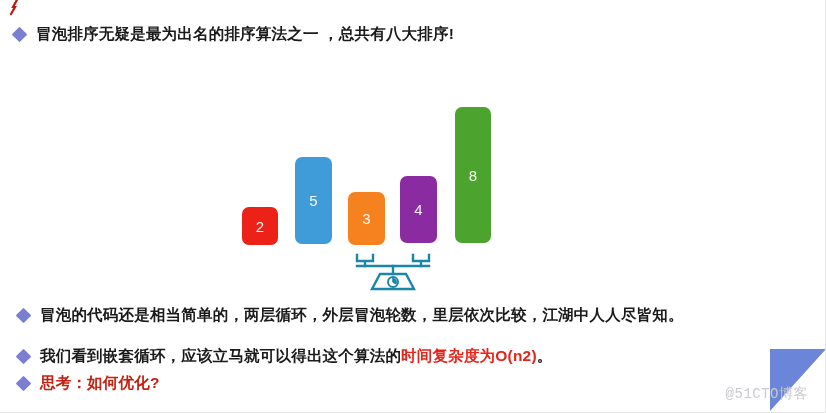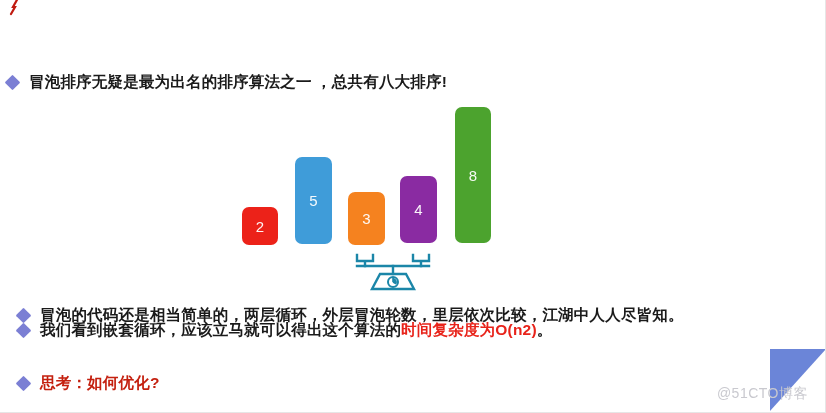--- a/index.html
+++ b/index.html
@@ -54,23 +54,23 @@
     letter-spacing: 0.2px;
     line-height: 1.2;
   }
   .bullet-text .red {
     color: #e8231a;
   }
   .bullet-text.darkred {
     color: #c4200f;
   }
 
-  #line-top     { left: 7px; top: 25px; margin-top: 48px; }
+  #line-top     { left: 14px; top: 25px; }
   #line-code    { left: 18px; top: 306px; }
-  #line-nested  { left: 18px; top: 321px; }
+  #line-nested  { left: 18px; top: 347px; }
   #line-think   { left: 18px; top: 374px; align-items: center; }
 
   
   .chart {
     position: absolute;
     left: 0;
     top: 0;
     width: 826px;
     height: 413px;
     pointer-events: none;
@@ -95,21 +95,21 @@
   
   .scale-icon {
     position: absolute;
     pointer-events: auto;
   }
   .watermark {
     position: absolute;
     font-size: 14px;
     color: #c9c9cf;
     letter-spacing: 0.5px;
-    font-family: Liberation Sans, sans-serif;
+    font-family: Liberation Mono, monospace;
     white-space: nowrap;
   }
   .edge-line {
     position: absolute;
     background: #e6e6e6;
   }
 </style>
 </head>
 <body>
 

